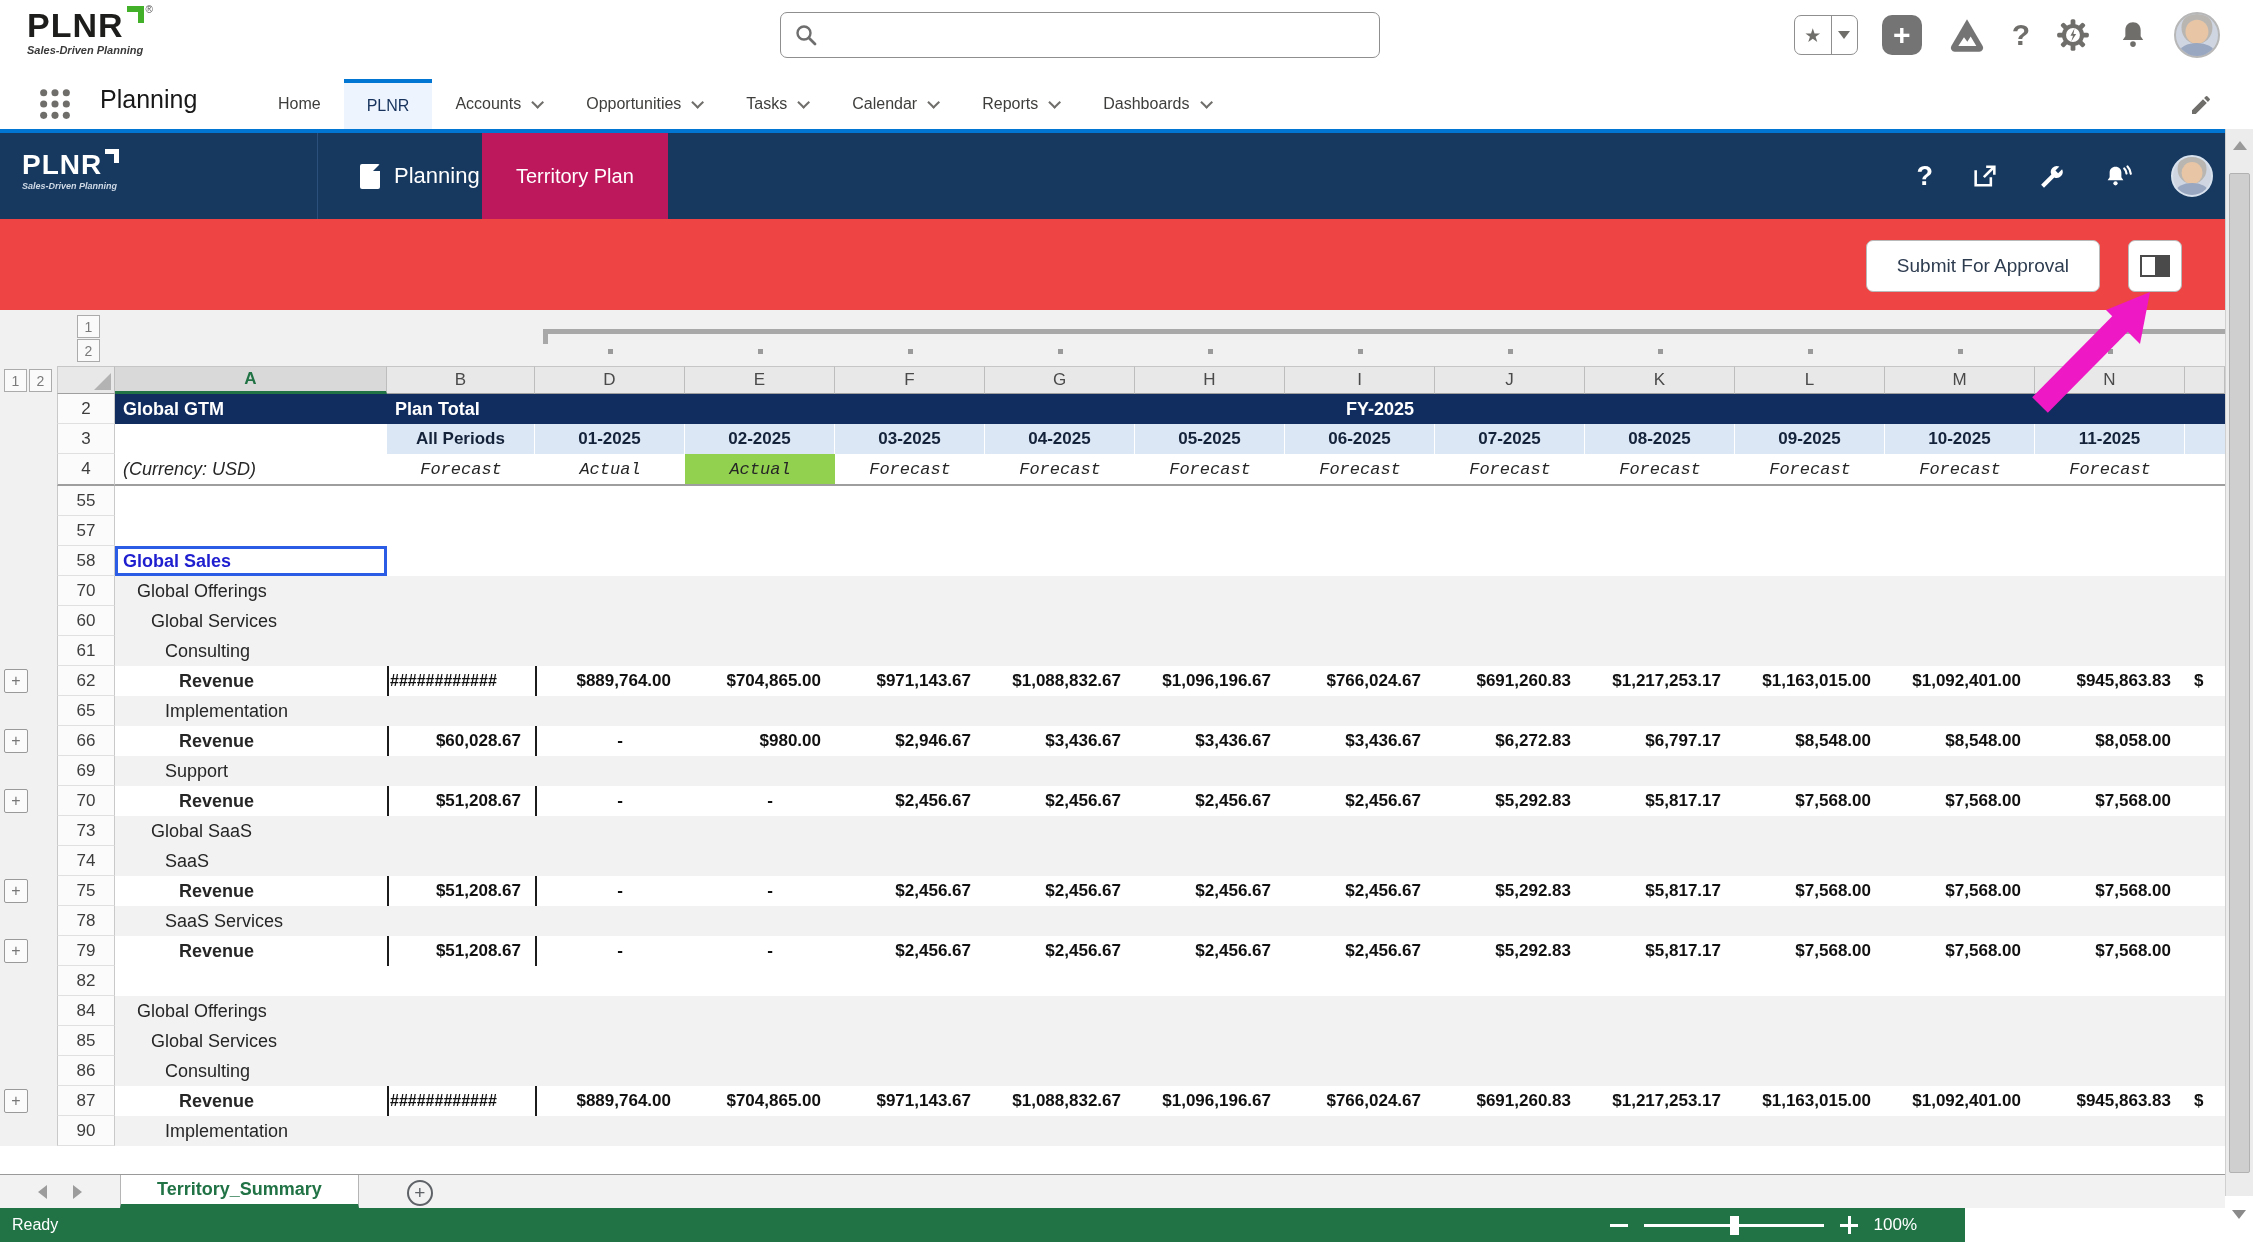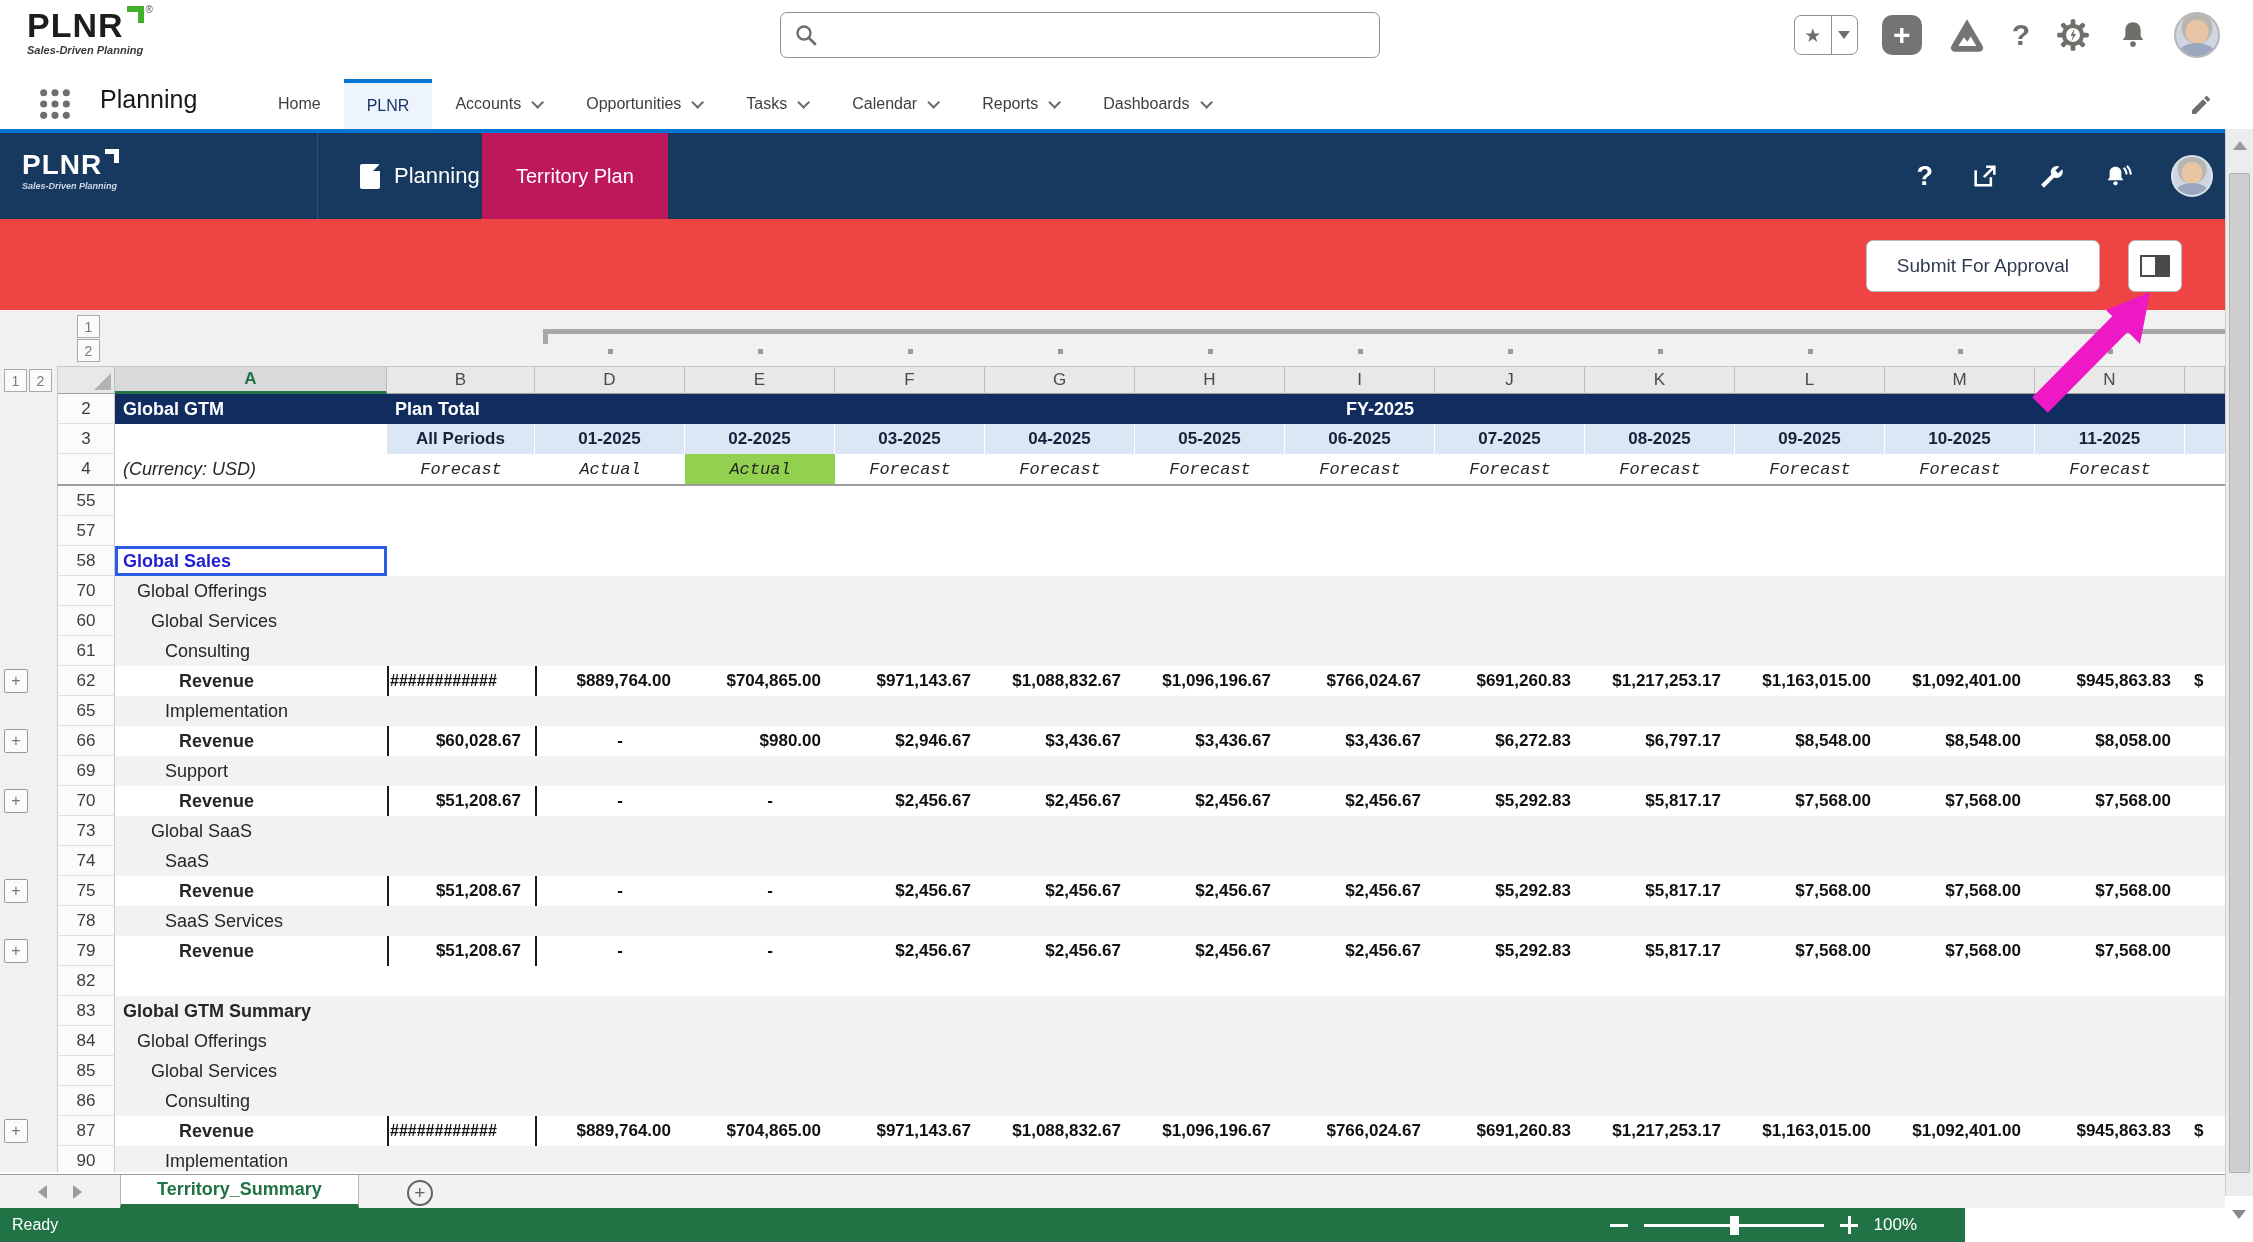--- a/index.html
+++ b/index.html
@@ -701,38 +701,20 @@
             <div class="c val"></div>
             <div class="c val"></div>
             <div class="c val"></div>
             <div class="c val"></div>
             <div class="c val"></div>
             <div class="c val"></div>
             <div class="c oc"></div>
           </div>
           <div class="row band">
             <div class="c gut"></div>
-            <div class="c rn">83</div>
-            <div class="c colA lab bold" style="padding-left: 8px;">Global GTM Summary</div>
-            <div class="c colB"></div>
-            <div class="c val"></div>
-            <div class="c val"></div>
-            <div class="c val"></div>
-            <div class="c val"></div>
-            <div class="c val"></div>
-            <div class="c val"></div>
-            <div class="c val"></div>
-            <div class="c val"></div>
-            <div class="c val"></div>
-            <div class="c val"></div>
-            <div class="c val"></div>
-            <div class="c oc"></div>
-          </div>
-          <div class="row band">
-            <div class="c gut"></div>
             <div class="c rn">84</div>
             <div class="c colA lab" style="padding-left: 22px;">Global Offerings</div>
             <div class="c colB"></div>
             <div class="c val"></div>
             <div class="c val"></div>
             <div class="c val"></div>
             <div class="c val"></div>
             <div class="c val"></div>
             <div class="c val"></div>
             <div class="c val"></div>

